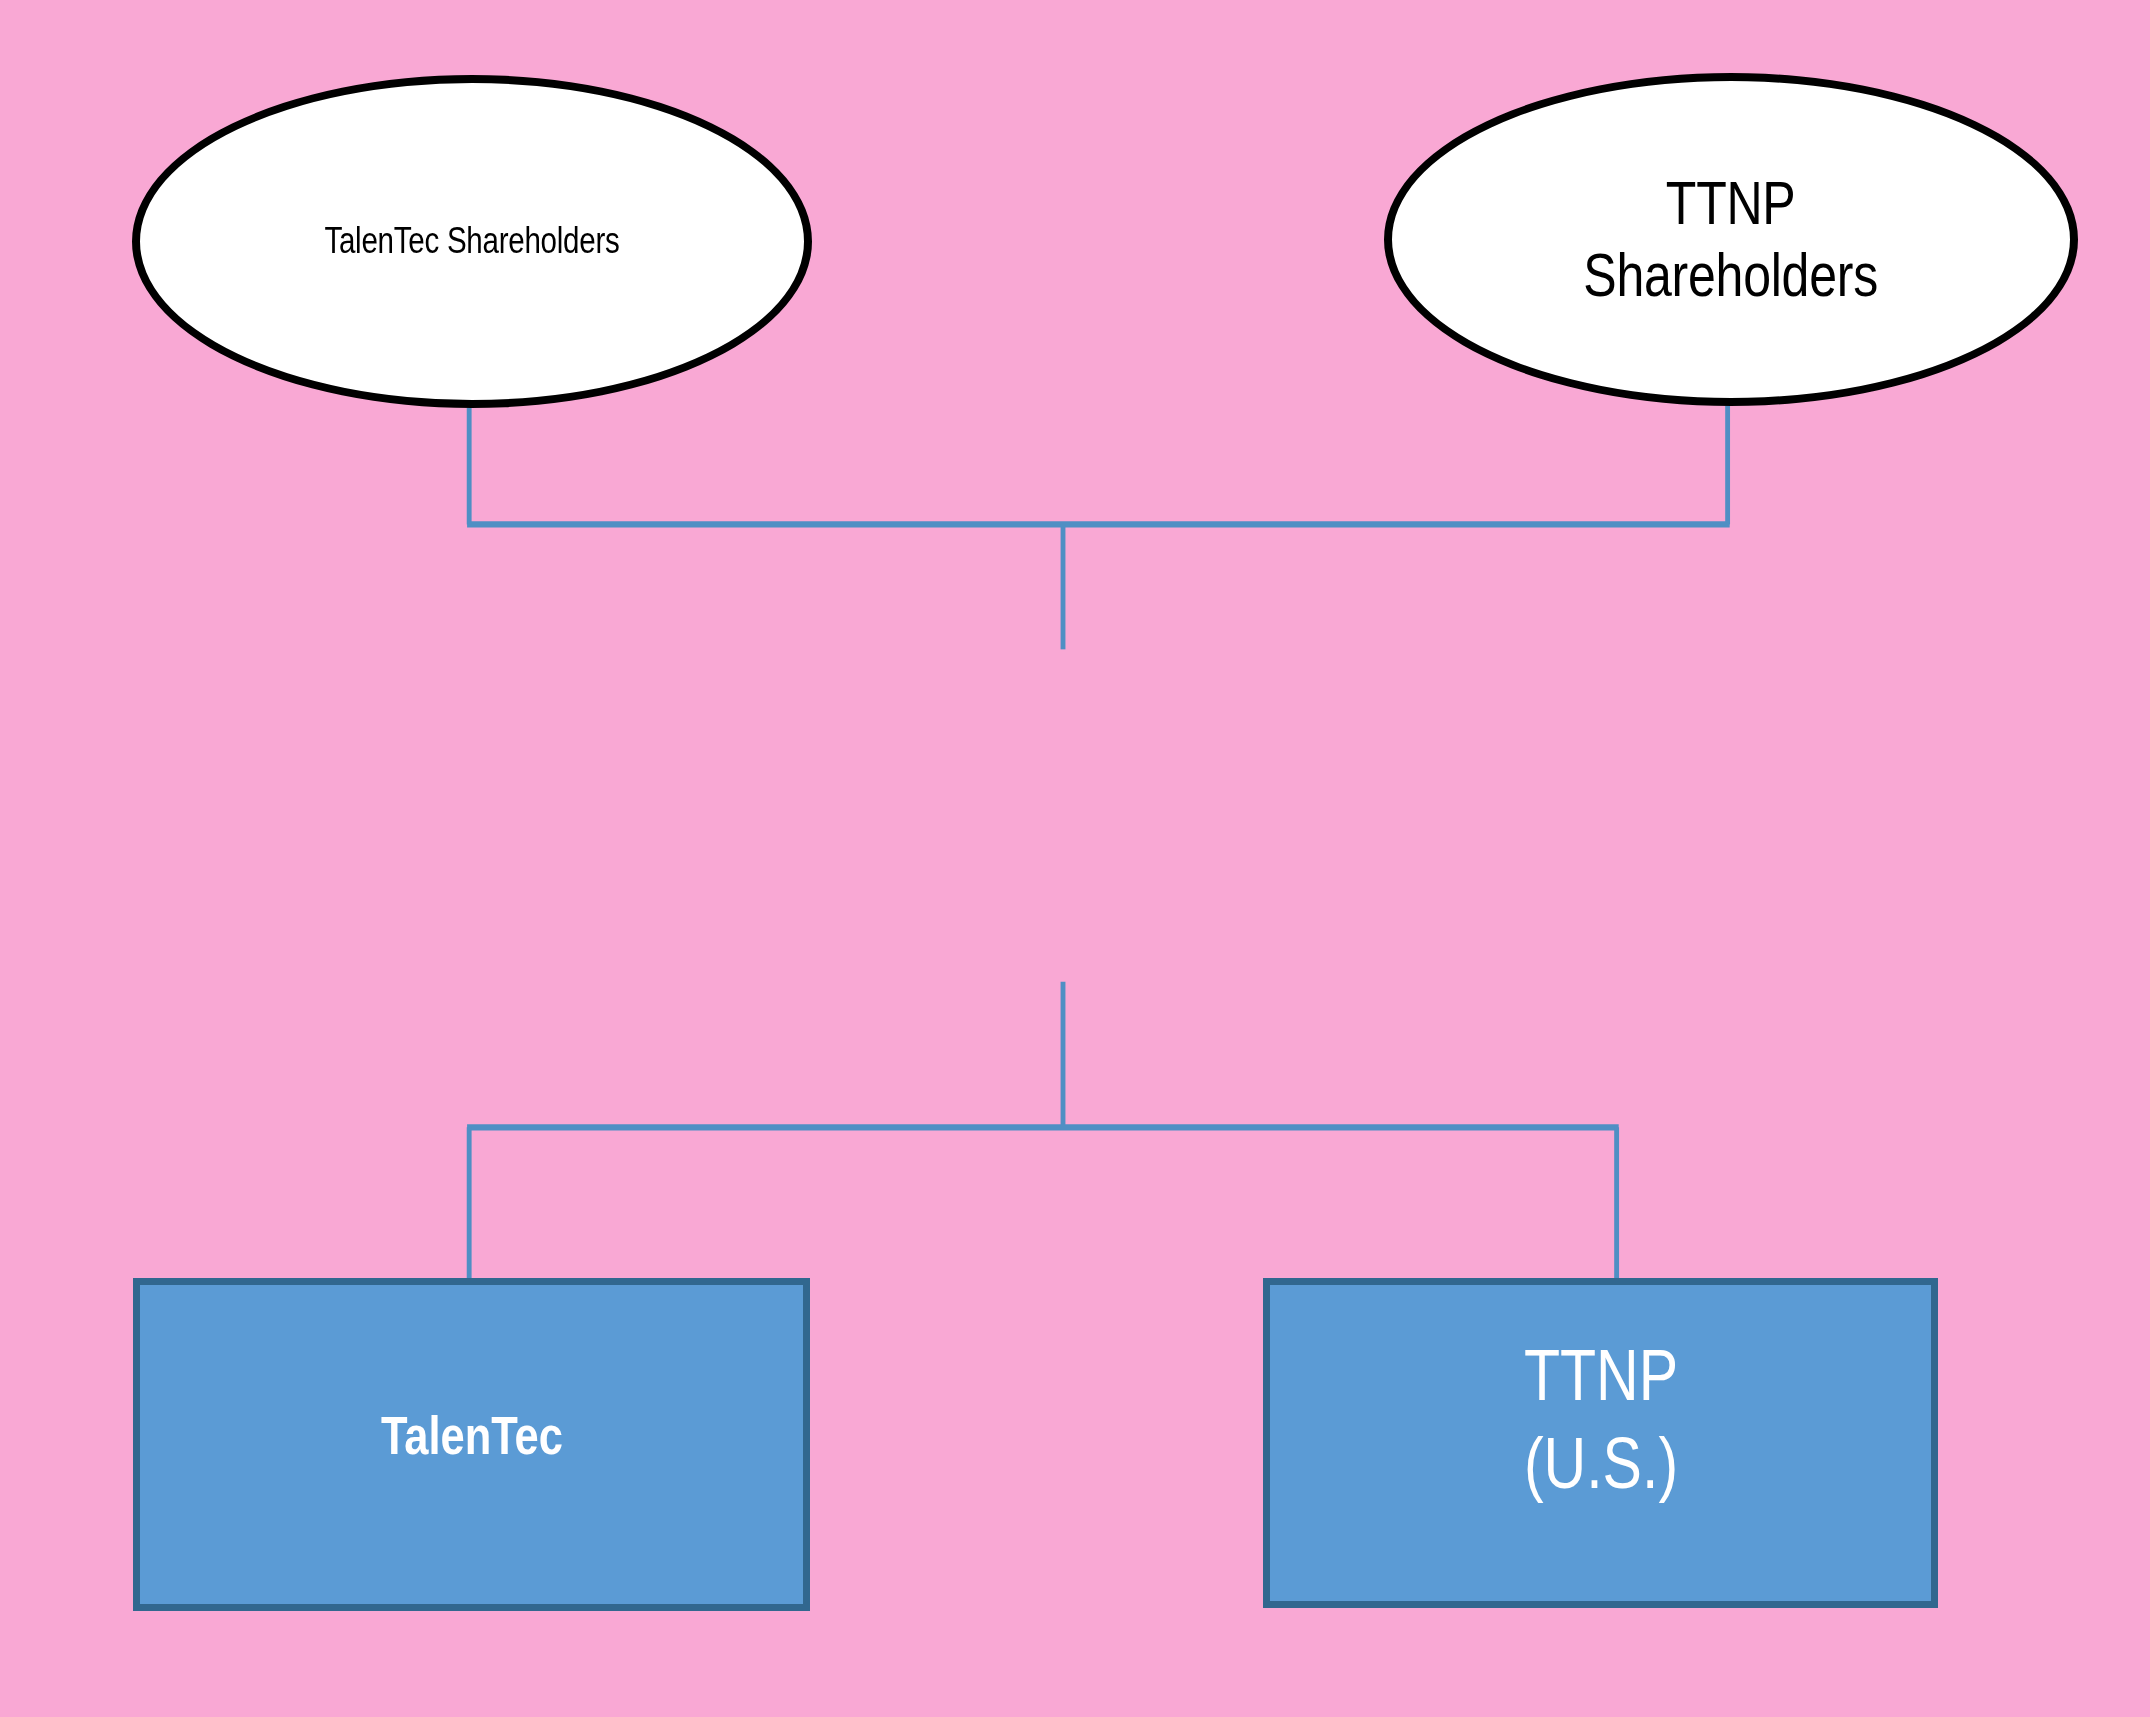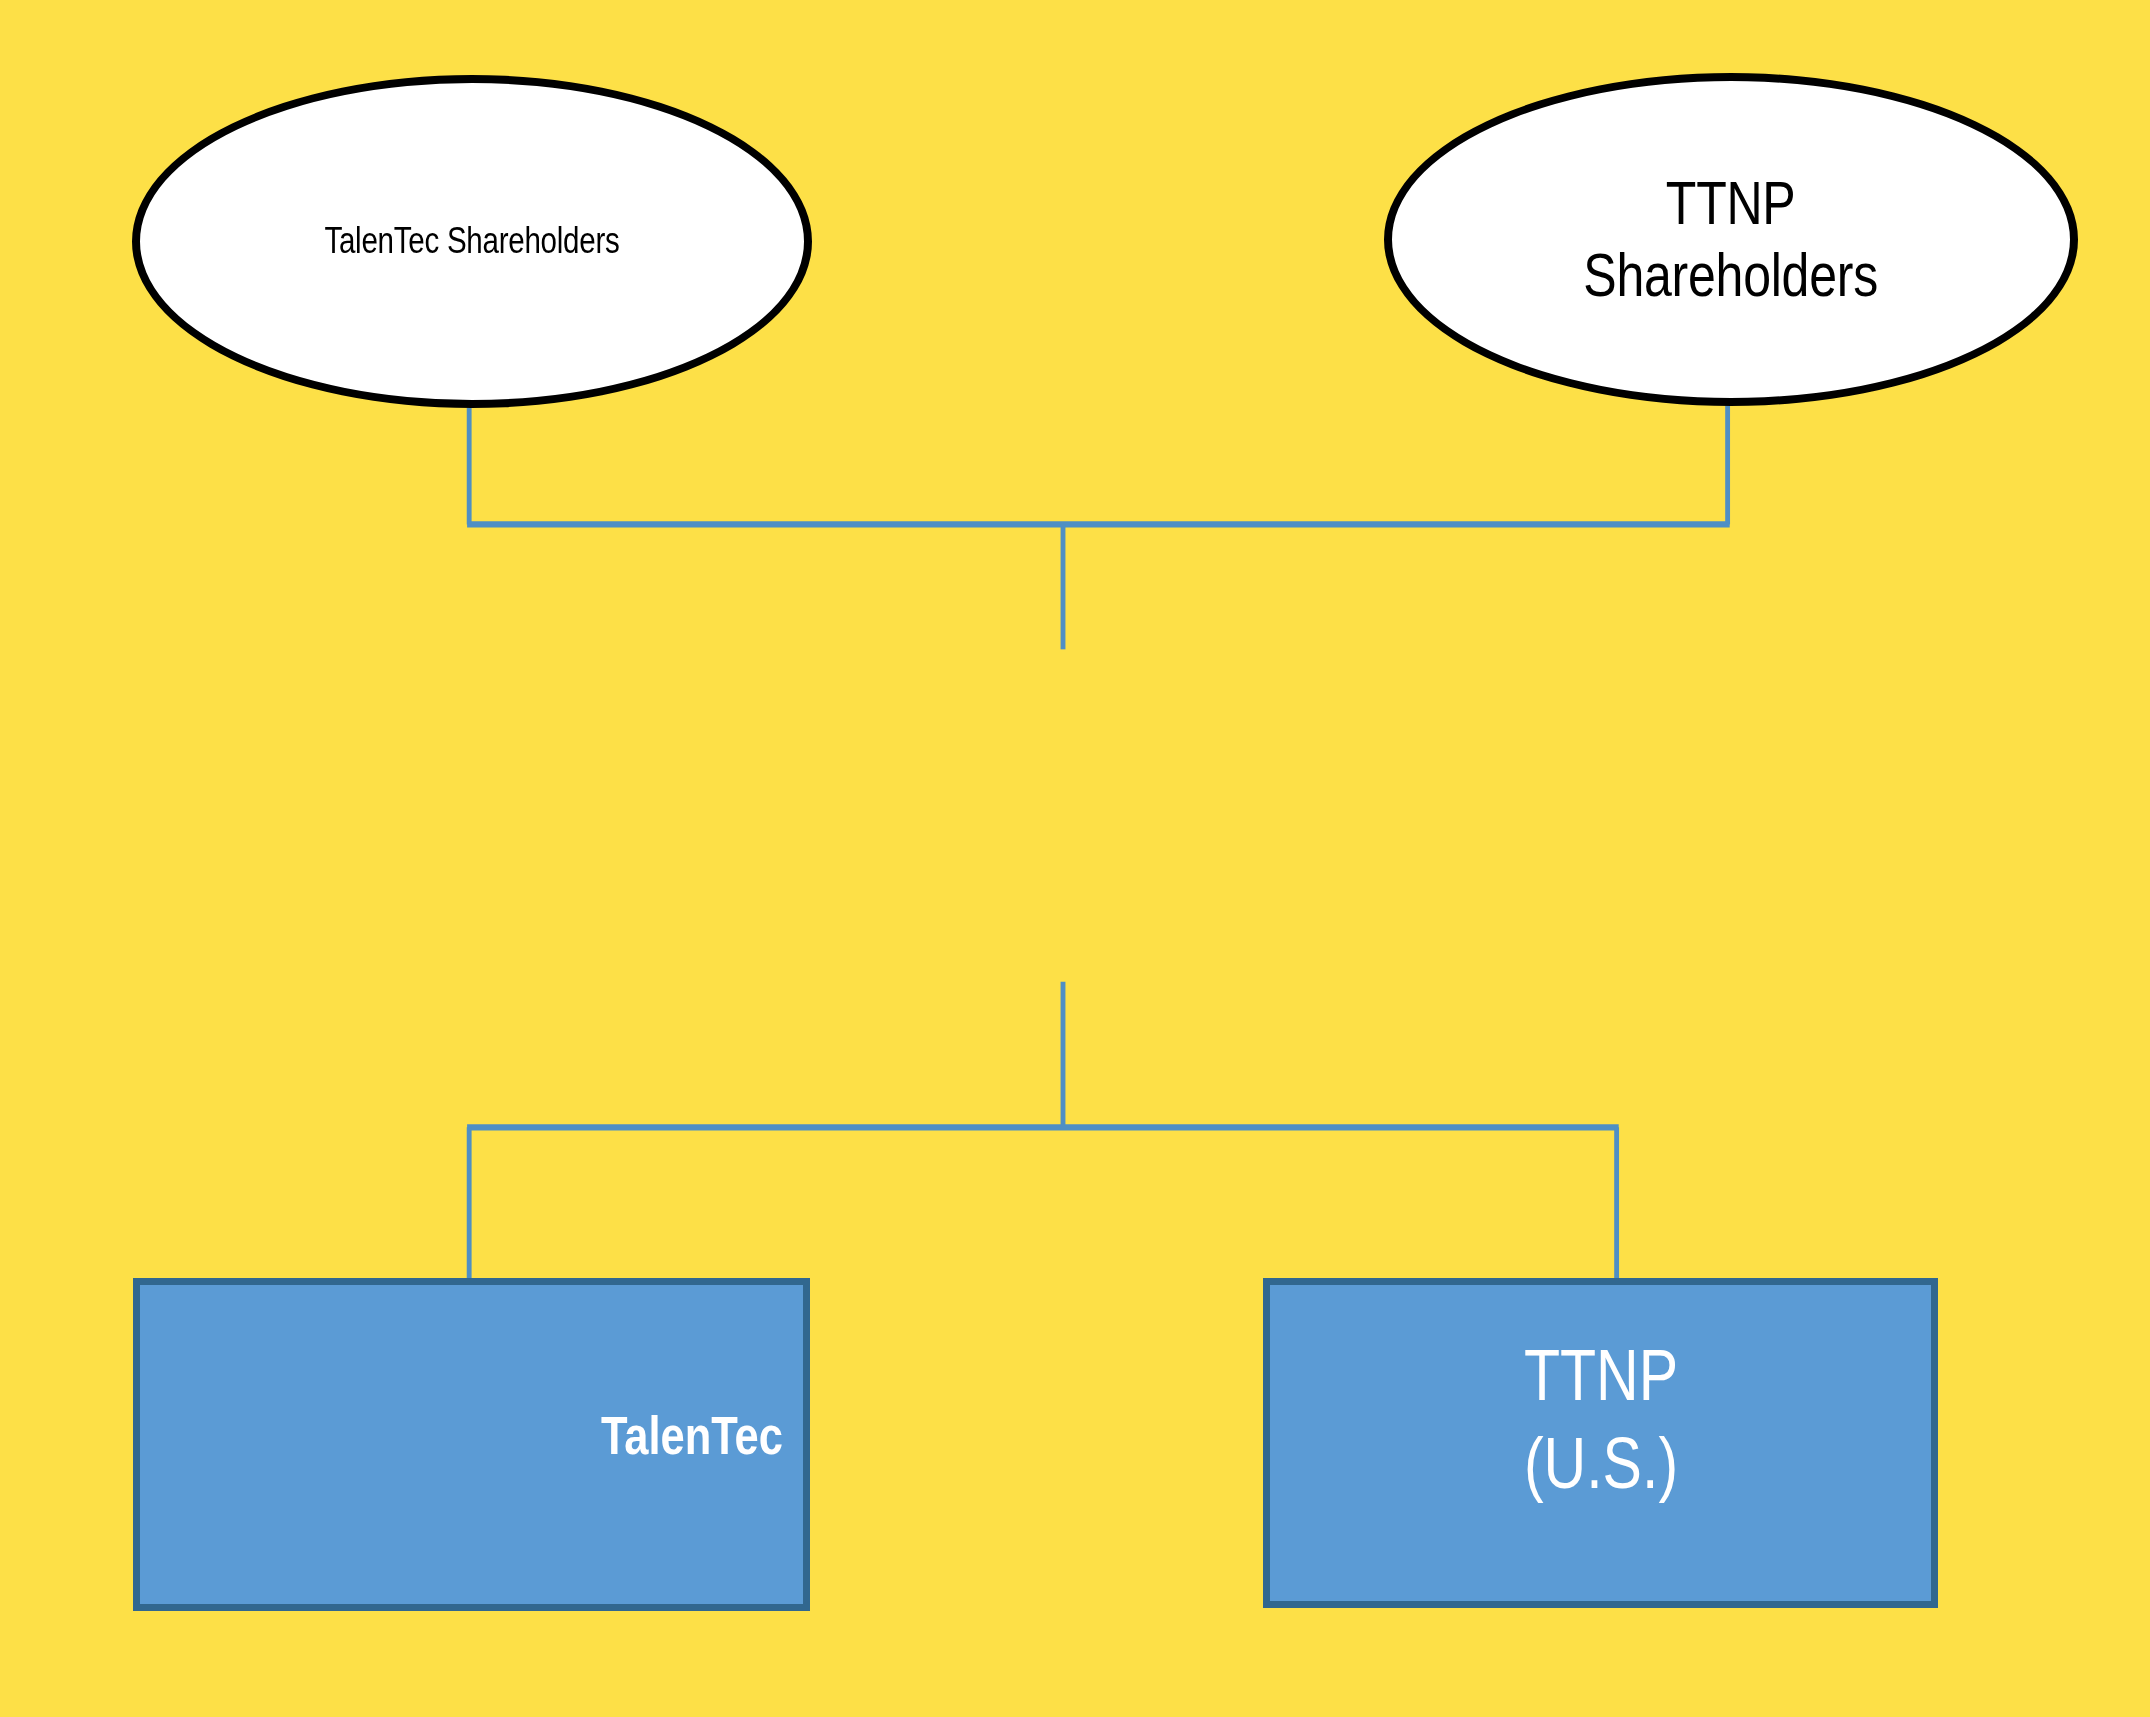--- a/index.html
+++ b/index.html
@@ -8,21 +8,21 @@
     padding: 0;
     background: #ffffff;
   }
   body {
     font-family: "Liberation Sans", sans-serif;
   }
   #canvas {
     position: relative;
     width: 2151px;
     height: 1717px;
-    background: #fde047;
+    background: #f9a8d4;
     overflow: hidden;
   }
   #edges {
     position: absolute;
     left: 0;
     top: 0;
     width: 2151px;
     height: 1717px;
     pointer-events: none;
   }
@@ -96,21 +96,20 @@
     font-size: 68px;
     font-weight: 400;
   }
   #box-talentec {
     left: 133px;
     top: 1278px;
     width: 677px;
     height: 333px;
     align-items: flex-start;
     padding-top: 119px;
-    justify-content: flex-end;
   }
   #box-talentec .box-label {
     font-size: 53px;
     font-weight: 700;
   }
   #box-ttnp {
     left: 1263px;
     top: 1278px;
     width: 675px;
     height: 330px;

